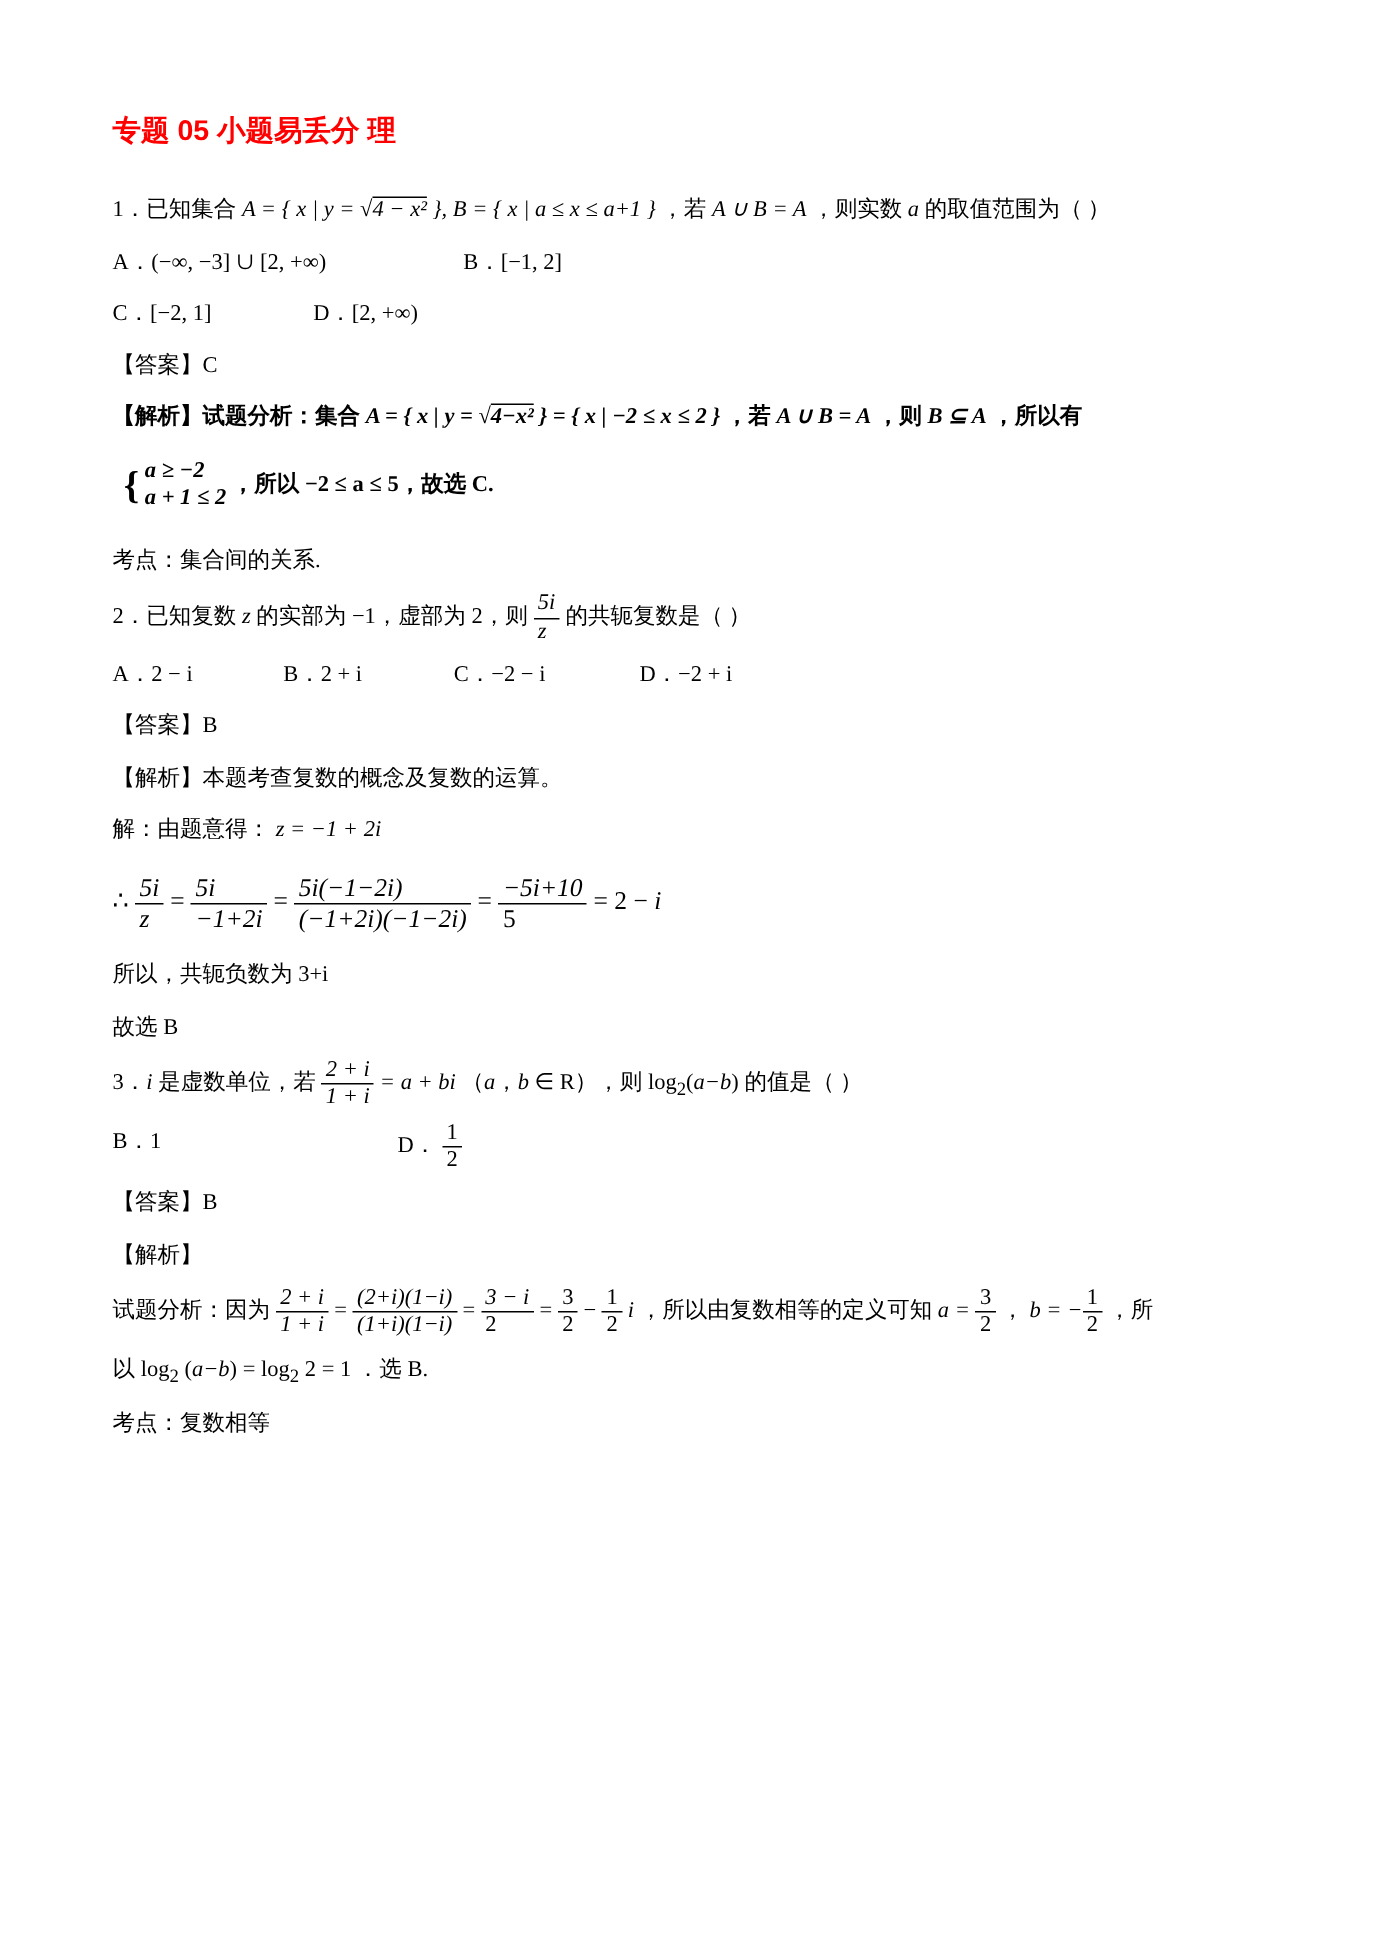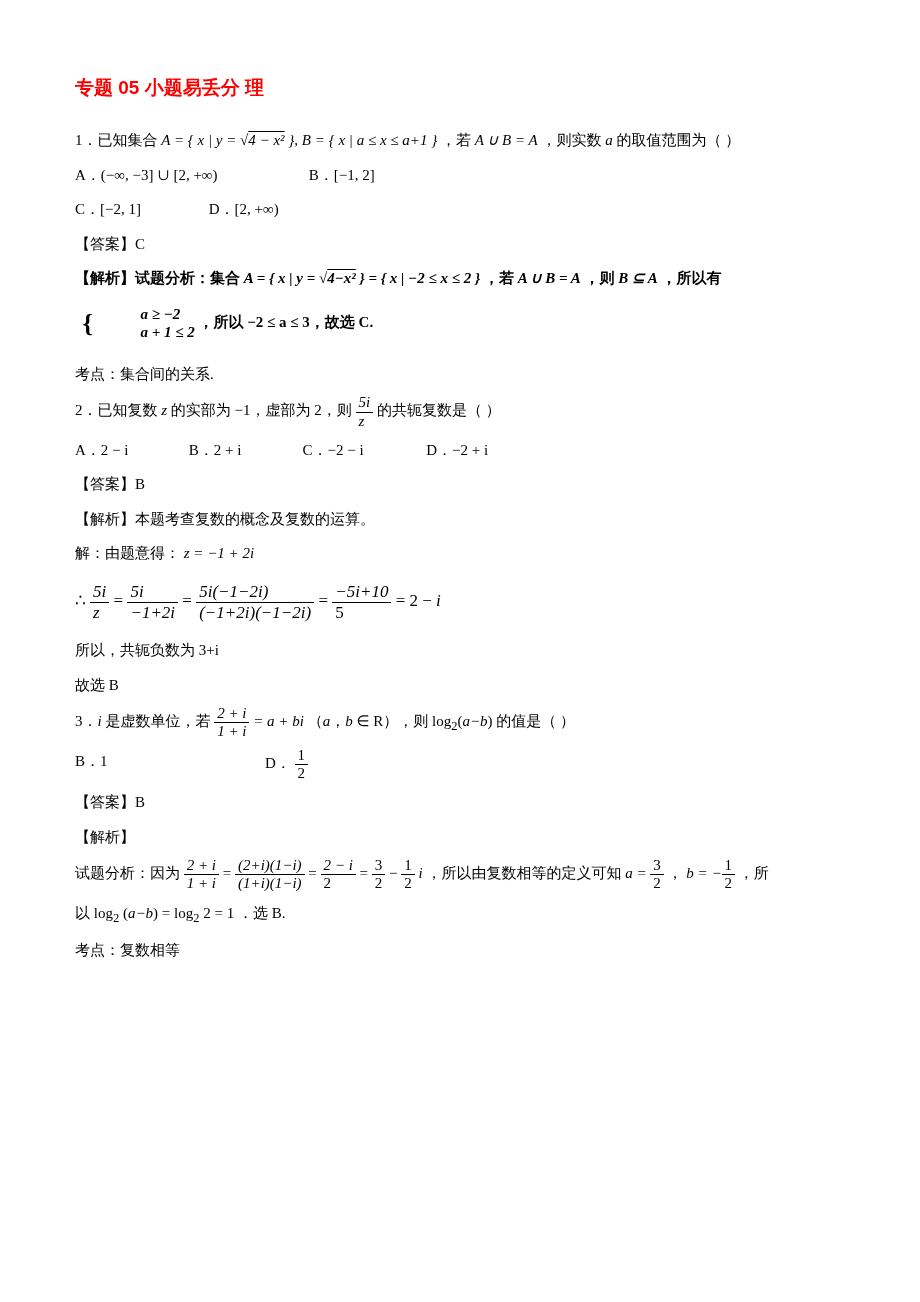--- a/index.html
+++ b/index.html
@@ -57,21 +57,20 @@
   .brace {
     font-size: 26px;
     vertical-align: middle;
     font-family: "Times New Roman", serif;
   }
   .stack {
     display:inline-block;
     vertical-align: middle;
     line-height:1.2;
     font-family:"Times New Roman",serif;
-    margin-left:44px;
   }
 </style>
 </head>
 <body>
 
 <div class="title">专题 05 小题易丢分 理</div>
 
 <div class="line">
   <span>1．已知集合 </span>
   <span class="math">A = {<span class="mathn"> </span>x | y = <span class="mathn">√</span><span class="sqrt">4 − x²</span> }, B = { x | a ≤ x ≤ a+1 }</span>
@@ -97,21 +96,21 @@
   <span>，则 </span>
   <span class="math">B ⊆ A</span>
   <span>，所以有</span>
 </div>
 <div class="line bold-analysis">
   &nbsp;&nbsp;<span class="brace">{</span>
   <span class="stack">
     <span class="math">a ≥ −2</span><br>
     <span class="math">a + 1 ≤ 2</span>
   </span>
-  <span>，所以 −2 ≤ a ≤ 3，故选 C.</span>
+  <span>，所以 −2 ≤ a ≤ 5，故选 C.</span>
 </div>
 
 <div class="line" style="margin-top:12px">考点：集合间的关系.</div>
 
 <div class="line">
   <span>2．已知复数 <span class="math">z</span> 的实部为 −1，虚部为 2，则 </span>
   <span class="frac">
     <span class="num math">5i</span>
     <span class="den math">z</span>
   </span>
@@ -166,21 +165,21 @@
 </div>
 <div class="line">【答案】B</div>
 <div class="line">【解析】</div>
 
 <div class="line">
   <span>试题分析：因为 </span>
   <span class="frac"><span class="num math">2 + i</span><span class="den math">1 + i</span></span>
   <span class="mathn"> = </span>
   <span class="frac"><span class="num math">(2+i)(1−i)</span><span class="den math">(1+i)(1−i)</span></span>
   <span class="mathn"> = </span>
-  <span class="frac"><span class="num math">2 − i</span><span class="den mathn">2</span></span>
+  <span class="frac"><span class="num math">3 − i</span><span class="den mathn">2</span></span>
   <span class="mathn"> = </span>
   <span class="frac"><span class="num mathn">3</span><span class="den mathn">2</span></span>
   <span class="mathn"> − </span>
   <span class="frac"><span class="num mathn">1</span><span class="den mathn">2</span></span>
   <span class="math"> i</span>
   <span>，所以由复数相等的定义可知 </span>
   <span class="math">a = </span><span class="frac"><span class="num mathn">3</span><span class="den mathn">2</span></span>
   <span>，</span>
   <span class="math">b = −</span><span class="frac"><span class="num mathn">1</span><span class="den mathn">2</span></span>
   <span>，所</span>

